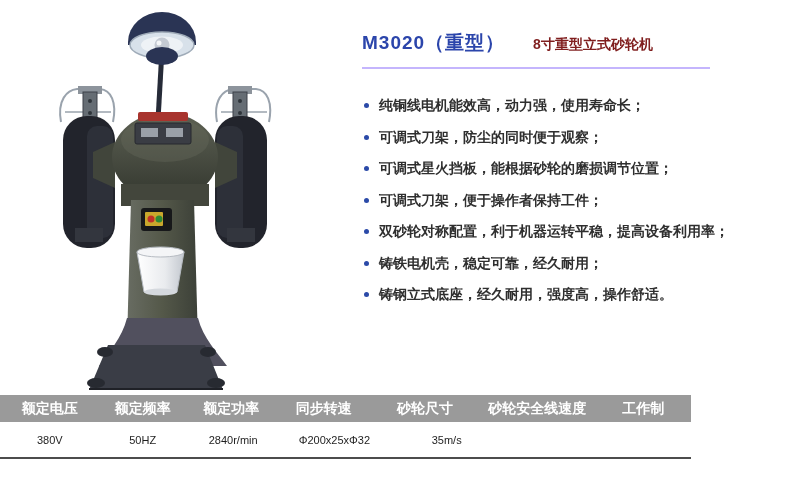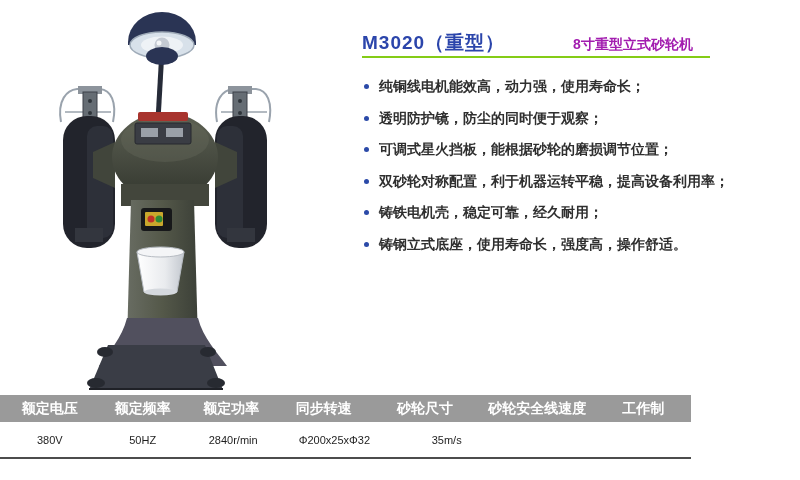--- a/index.html
+++ b/index.html
@@ -12,31 +12,32 @@
   }
   
   .machine-wrap { position:absolute; left:0; top:0; width:345px; height:394px; }
   .machine-wrap svg { width:100%; height:100%; display:block; }
 
   
   .info { position:absolute; left:362px; top:30px; width:430px; }
   .title-block {
     width:348px;
     display:flex; align-items:baseline;
-    border-bottom:2px solid #84cc16;
+    padding-bottom:11px;
+    border-bottom:2px solid #c4b5fd;
   }
   .model {
     color:#2b45ab; font-size:19px; font-weight:bold; letter-spacing:1px;
     white-space:nowrap;
   }
   .subtitle {
-    color:#a21caf; font-size:14px; font-weight:bold; margin-left:68px;
+    color:#7f1d1d; font-size:14px; font-weight:bold; margin-left:28px;
     white-space:nowrap;
   }
-  .features { list-style:none; margin-top:19px; }
+  .features { list-style:none; margin-top:27px; }
   .features li {
     display:flex; align-items:flex-start;
     margin-bottom:12px; line-height:19.5px;
     color:#2f2f2f; font-size:14px; font-weight:bold;
   }
   .dot {
     flex:0 0 auto; width:5px; height:5px; border-radius:50%;
     background:#2b4aa8; margin:7px 10px 0 2px;
   }
 
@@ -167,37 +168,41 @@
     <span class="model">M3020（重型）</span>
     <span class="subtitle">8寸重型立式砂轮机</span>
   </div>
   <ul class="features">
     <li>
         <span class="dot"></span>
         <span>纯铜线电机能效高，动力强，使用寿命长；</span>
       </li>
     <li>
         <span class="dot"></span>
-        <span>透明防护镜，防尘的同时便于观察；</span>
+        <span>可调式刀架，防尘的同时便于观察；</span>
       </li>
     <li>
         <span class="dot"></span>
         <span>可调式星火挡板，能根据砂轮的磨损调节位置；</span>
       </li>
     <li>
         <span class="dot"></span>
+        <span>可调式刀架，便于操作者保持工件；</span>
+      </li>
+    <li>
+        <span class="dot"></span>
         <span>双砂轮对称配置，利于机器运转平稳，提高设备利用率；</span>
       </li>
     <li>
         <span class="dot"></span>
         <span>铸铁电机壳，稳定可靠，经久耐用；</span>
       </li>
     <li>
         <span class="dot"></span>
-        <span>铸钢立式底座，使用寿命长，强度高，操作舒适。</span>
+        <span>铸钢立式底座，经久耐用，强度高，操作舒适。</span>
       </li>
   </ul>
 </div>
 
 <div class="spec">
   <div class="spec-row spec-header">
     <div class="cell c0">额定电压</div>
     <div class="cell c1">额定频率</div>
     <div class="cell c2">额定功率</div>
     <div class="cell c3">同步转速</div>

